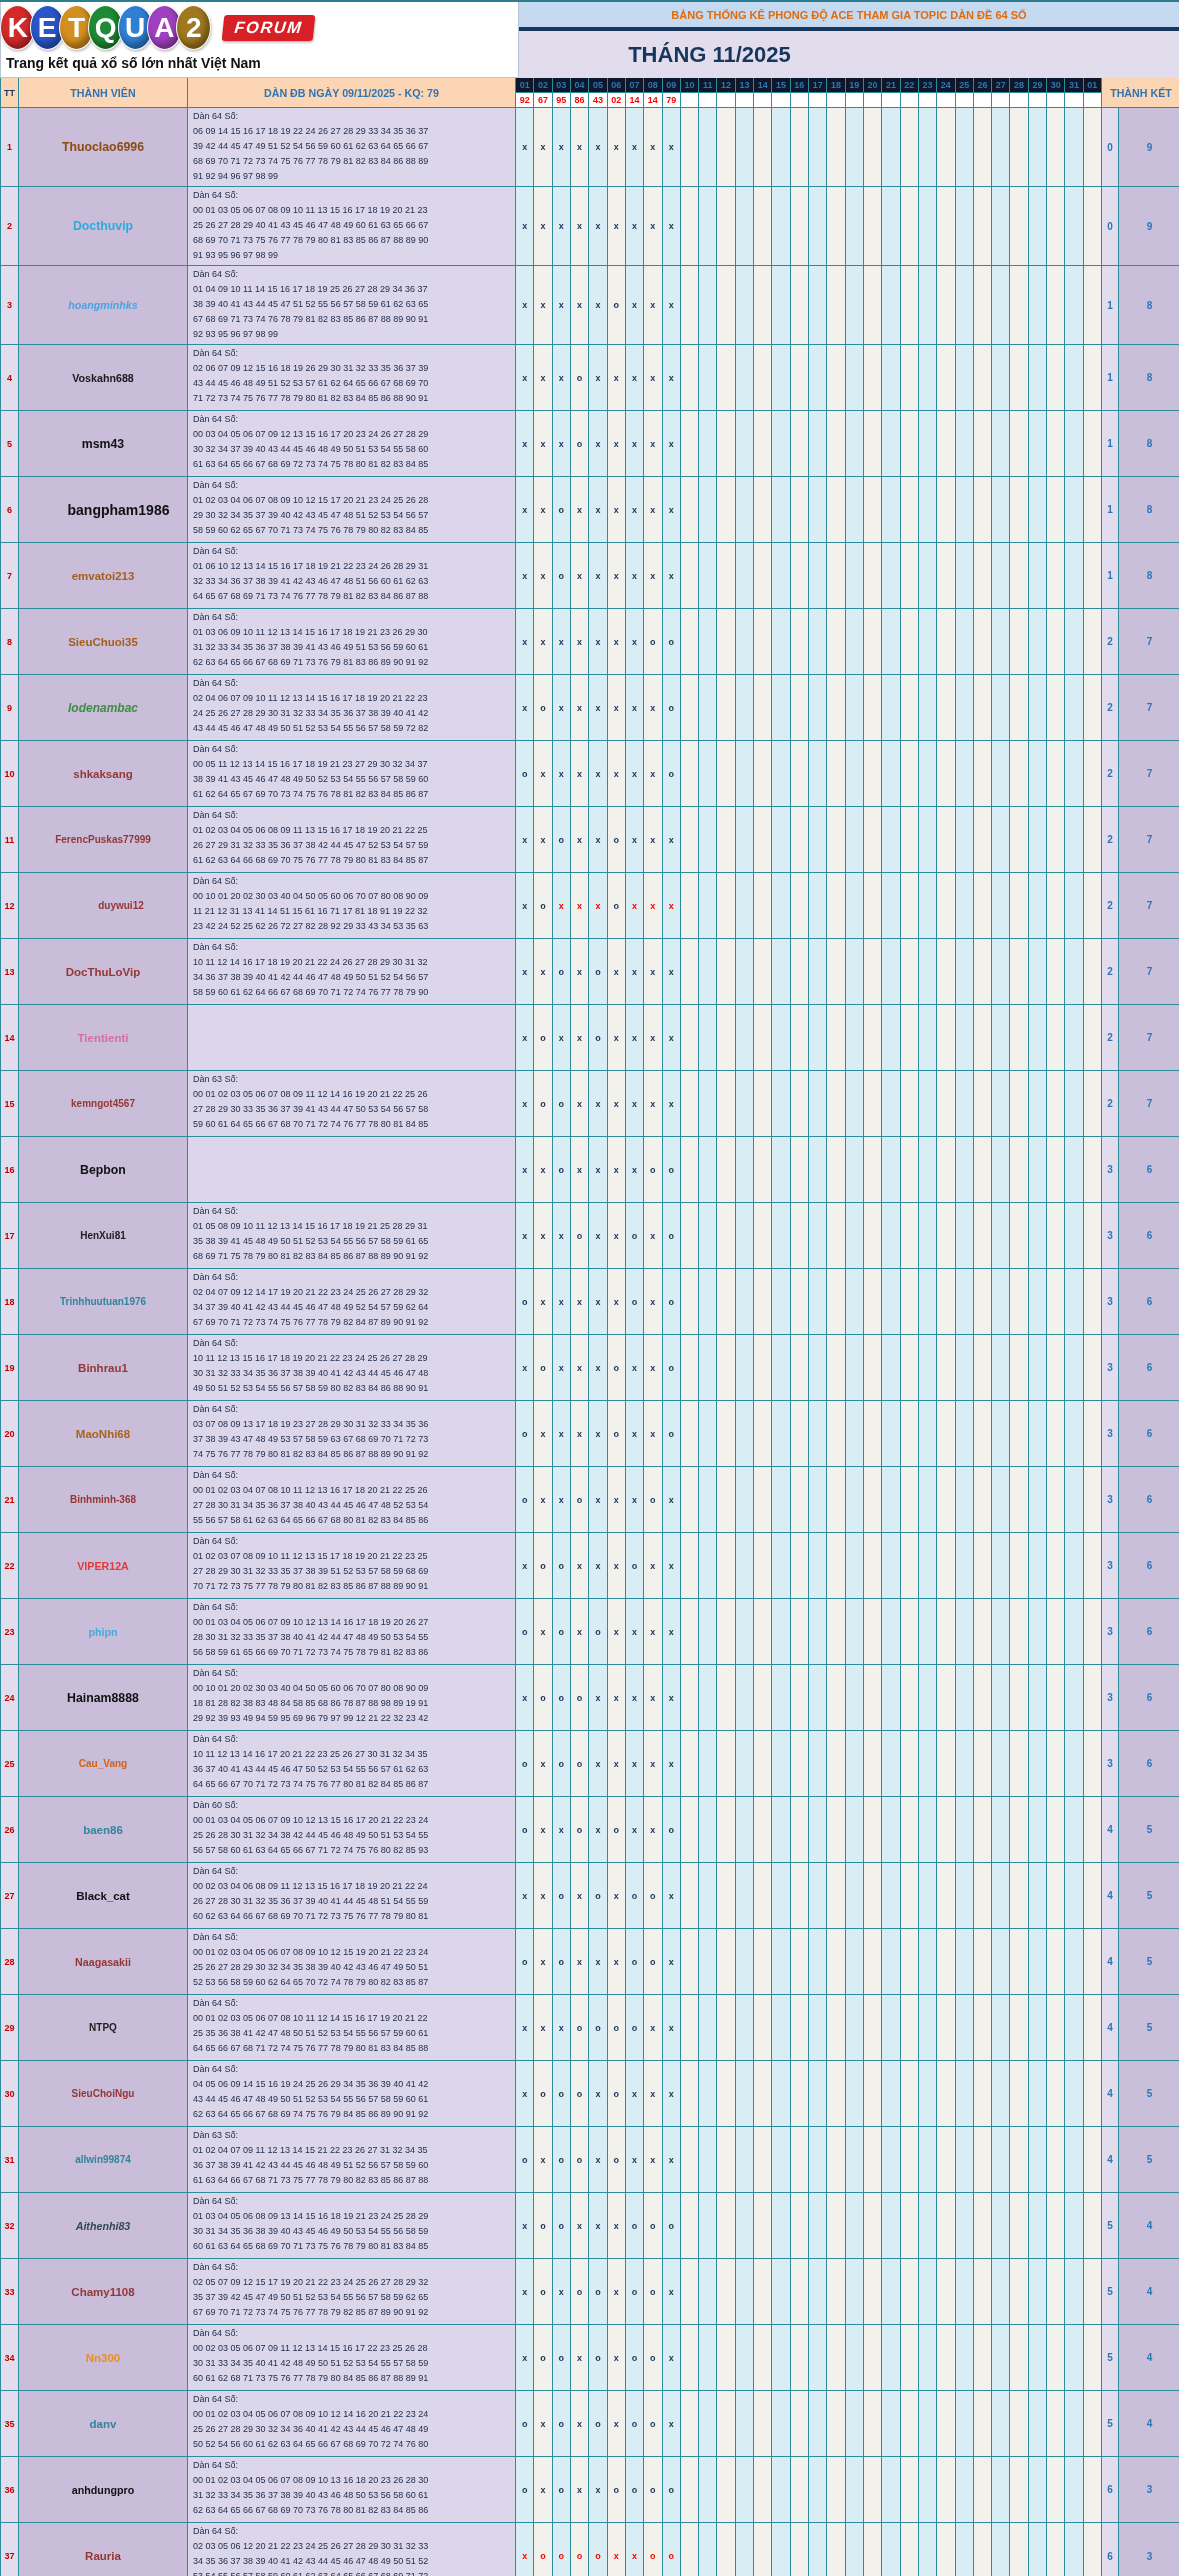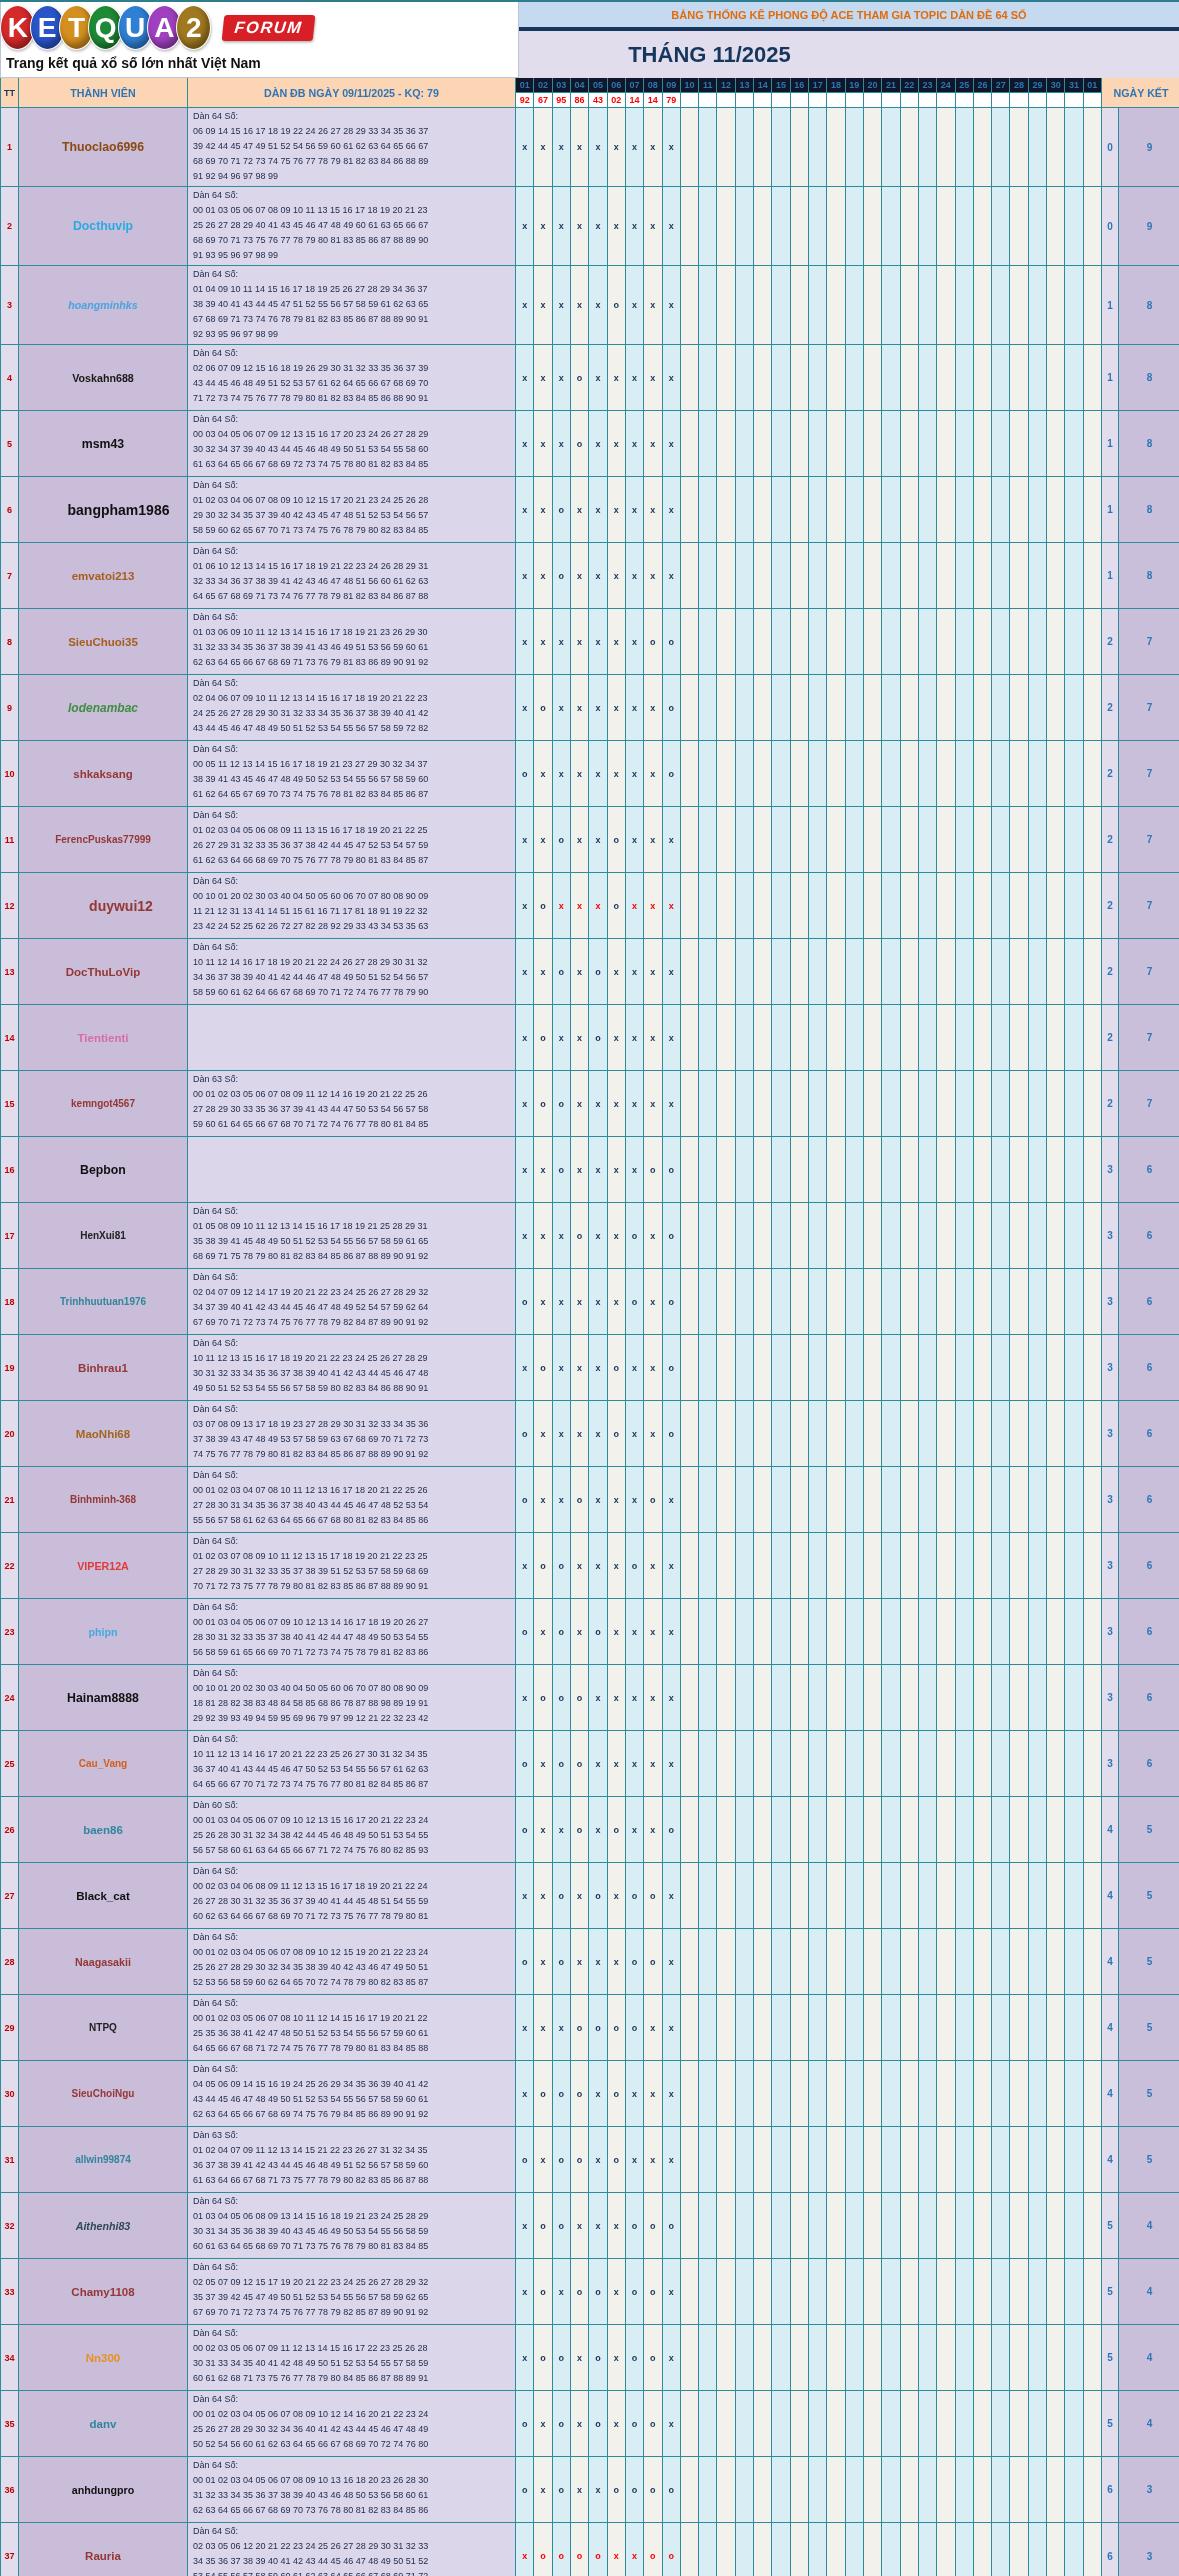--- a/index.html
+++ b/index.html
@@ -129,21 +129,21 @@
         <div class="cell h-kq" style="grid-column: 26;"></div>
         <div class="cell h-kq" style="grid-column: 27;"></div>
         <div class="cell h-kq" style="grid-column: 28;"></div>
         <div class="cell h-kq" style="grid-column: 29;"></div>
         <div class="cell h-kq" style="grid-column: 30;"></div>
         <div class="cell h-kq" style="grid-column: 31;"></div>
         <div class="cell h-kq" style="grid-column: 32;"></div>
         <div class="cell h-kq" style="grid-column: 33;"></div>
         <div class="cell h-kq" style="grid-column: 34;"></div>
         <div class="cell h-kq" style="grid-column: 35;"></div>
-        <div class="cell peach h-total">NGÀY KẾT</div>
+        <div class="cell peach h-total">THÀNH KẾT</div>
     </div>
     <div id="rows-container">
         <div class="drow tall">
           <div class="cell tt-cell">1</div>
           <div class="cell member-cell" style="color: rgb(139, 74, 20); font-size: 12.3px;">Thuoclao6996</div>
           <div class="cell dan-cell">
             <div>Dàn 64 Số:</div>
             <div>06 09 14 15 16 17 18 19 22 24 26 27 28 29 33 34 35 36 37</div>
             <div>39 42 44 45 47 49 51 52 54 56 59 60 61 62 63 64 65 66 67</div>
             <div>68 69 70 71 72 73 74 75 76 77 78 79 81 82 83 84 86 88 89</div>
@@ -621,21 +621,21 @@
           <div class="cell mark-cell c-even"></div>
           <div class="cell mark-cell c-odd"></div>
           <div class="cell mark-cell c-even"></div>
           <div class="cell mark-cell c-odd"></div>
           <div class="cell mark-cell c-even"></div>
           <div class="cell sum-left">2</div>
           <div class="cell sum-right">7</div>
         </div>
         <div class="drow">
           <div class="cell tt-cell">12</div>
-          <div class="cell member-cell" style="color: rgb(149, 55, 53); font-size: 14px; padding-left: 36px;">duywui12</div>
+          <div class="cell member-cell" style="color: rgb(149, 55, 53); font-size: 10px; padding-left: 36px;">duywui12</div>
           <div class="cell dan-cell">
             <div>Dàn 64 Số:</div>
             <div>00 10 01 20 02 30 03 40 04 50 05 60 06 70 07 80 08 90 09</div>
             <div>11 21 12 31 13 41 14 51 15 61 16 71 17 81 18 91 19 22 32</div>
             <div>23 42 24 52 25 62 26 72 27 82 28 92 29 33 43 34 53 35 63</div>
           </div>
           <div class="cell mark-cell c-odd">x</div>
           <div class="cell mark-cell c-even">o</div>
           <div class="cell mark-cell c-odd red">x</div>
           <div class="cell mark-cell c-even red">x</div>

